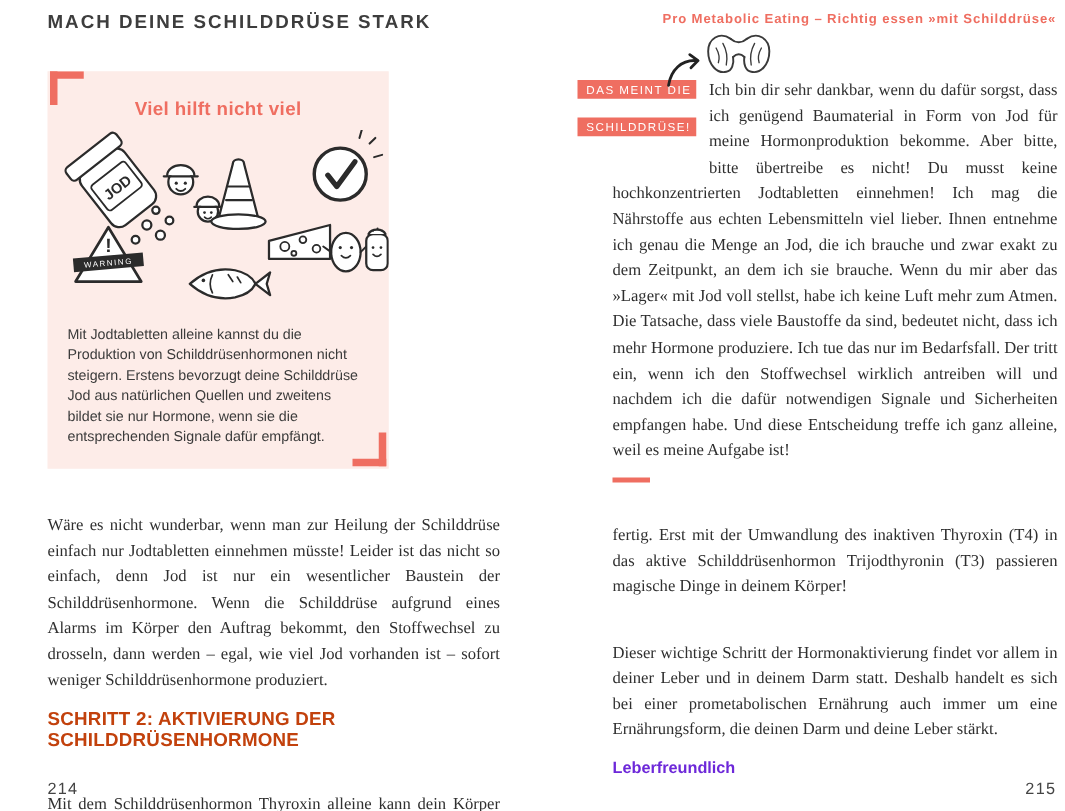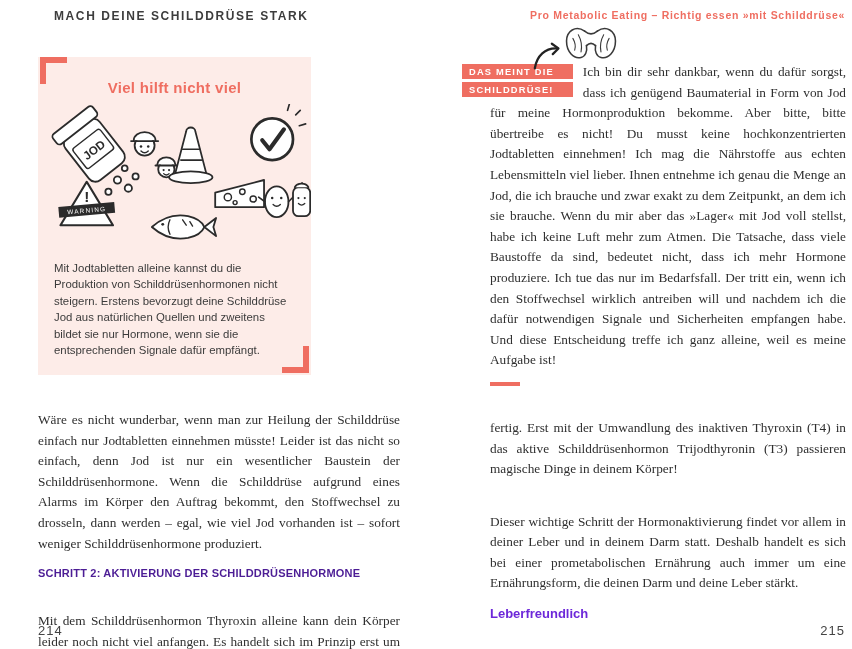--- a/index.html
+++ b/index.html
@@ -6,21 +6,21 @@
   html,body { width:852px; height:649px; }
   body {
     position:relative;
     background:#ffffff;
     font-family:"Liberation Serif", serif;
     color:#2f2f2f;
     overflow:hidden;
   }
   .header { position:absolute; top:9px; font-family:"Liberation Sans", sans-serif; }
   .header-left {
-    left:54px; font-size:12px; font-weight:bold; letter-spacing:1.6px; color:#3d3d3d;
+    left:38px; font-size:15px; font-weight:bold; letter-spacing:1.6px; color:#3d3d3d;
   }
   .header-right {
     right:7px; font-size:10.5px; letter-spacing:0.7px; color:#ef6e61; font-weight:bold;
   }
 
   
   .pink-box {
     position:absolute; left:38px; top:57px; width:273px; height:318px;
     background:#fdece8; overflow:hidden;
   }
@@ -37,41 +37,41 @@
     margin:2px 16px 0 16px;
     font-family:"Liberation Sans", sans-serif;
     font-size:11.4px; line-height:16.4px; color:#3b3b3b;
   }
   .left-body { position:absolute; left:38px; top:378px; width:362px; }
   .left-body p, .right-col p {
     font-size:13.3px; line-height:20.6px; text-align:justify;margin-top:32px;
   }
   .subhead {
     font-family:"Liberation Sans", sans-serif; font-weight:bold;
-    font-size:11px; letter-spacing:0.2px; color:#4c1d95;
+    font-size:15px; letter-spacing:0.2px; color:#c2410c;
     margin:13px 0 7px 0;
   }
   .pagenum {
     position:absolute; bottom:11px;
     font-family:"Liberation Sans", sans-serif; font-size:13px; letter-spacing:1px; color:#444;
   }
   .pagenum-left { left:38px; }
   .pagenum-right { right:7px; }
 
   
   .right-col { position:absolute; left:490px; top:25px; width:356px; }
   .thyroid-doodle { position:absolute; left:72px; top:-4px; }
   .speech-arrow { position:absolute; left:42px; top:16px; }
   .speech { margin-top:37px; }
   .badge { float:left; margin:2px 10px 2px -28px; }
   .badge-line {
     display:block; width:fit-content; background:#ef6e61; color:#fff;
-    font-family:"Liberation Sans", sans-serif; font-weight:bold;
+    font-family:"Liberation Sans", sans-serif; font-weight:normal;
     font-size:9.3px; letter-spacing:1.2px;
-    padding:3px 19px 2px 7px; margin-bottom:3px;
+    padding:3px 4px 2px 7px; margin-bottom:15px;
   }
   .speech-text { font-size:13.2px; line-height:20.6px; text-align:justify; }
   .divider { width:30px; height:4px; background:#ef6e61; margin:11px 0 14px 0; }
   .subhead-coral {
     font-family:Liberation Sans, sans-serif; font-weight:bold;
     font-size:13px; color:#6d28d9; margin:12px 0 5px 0;
   }
 </style>
 </head>
 <body>

